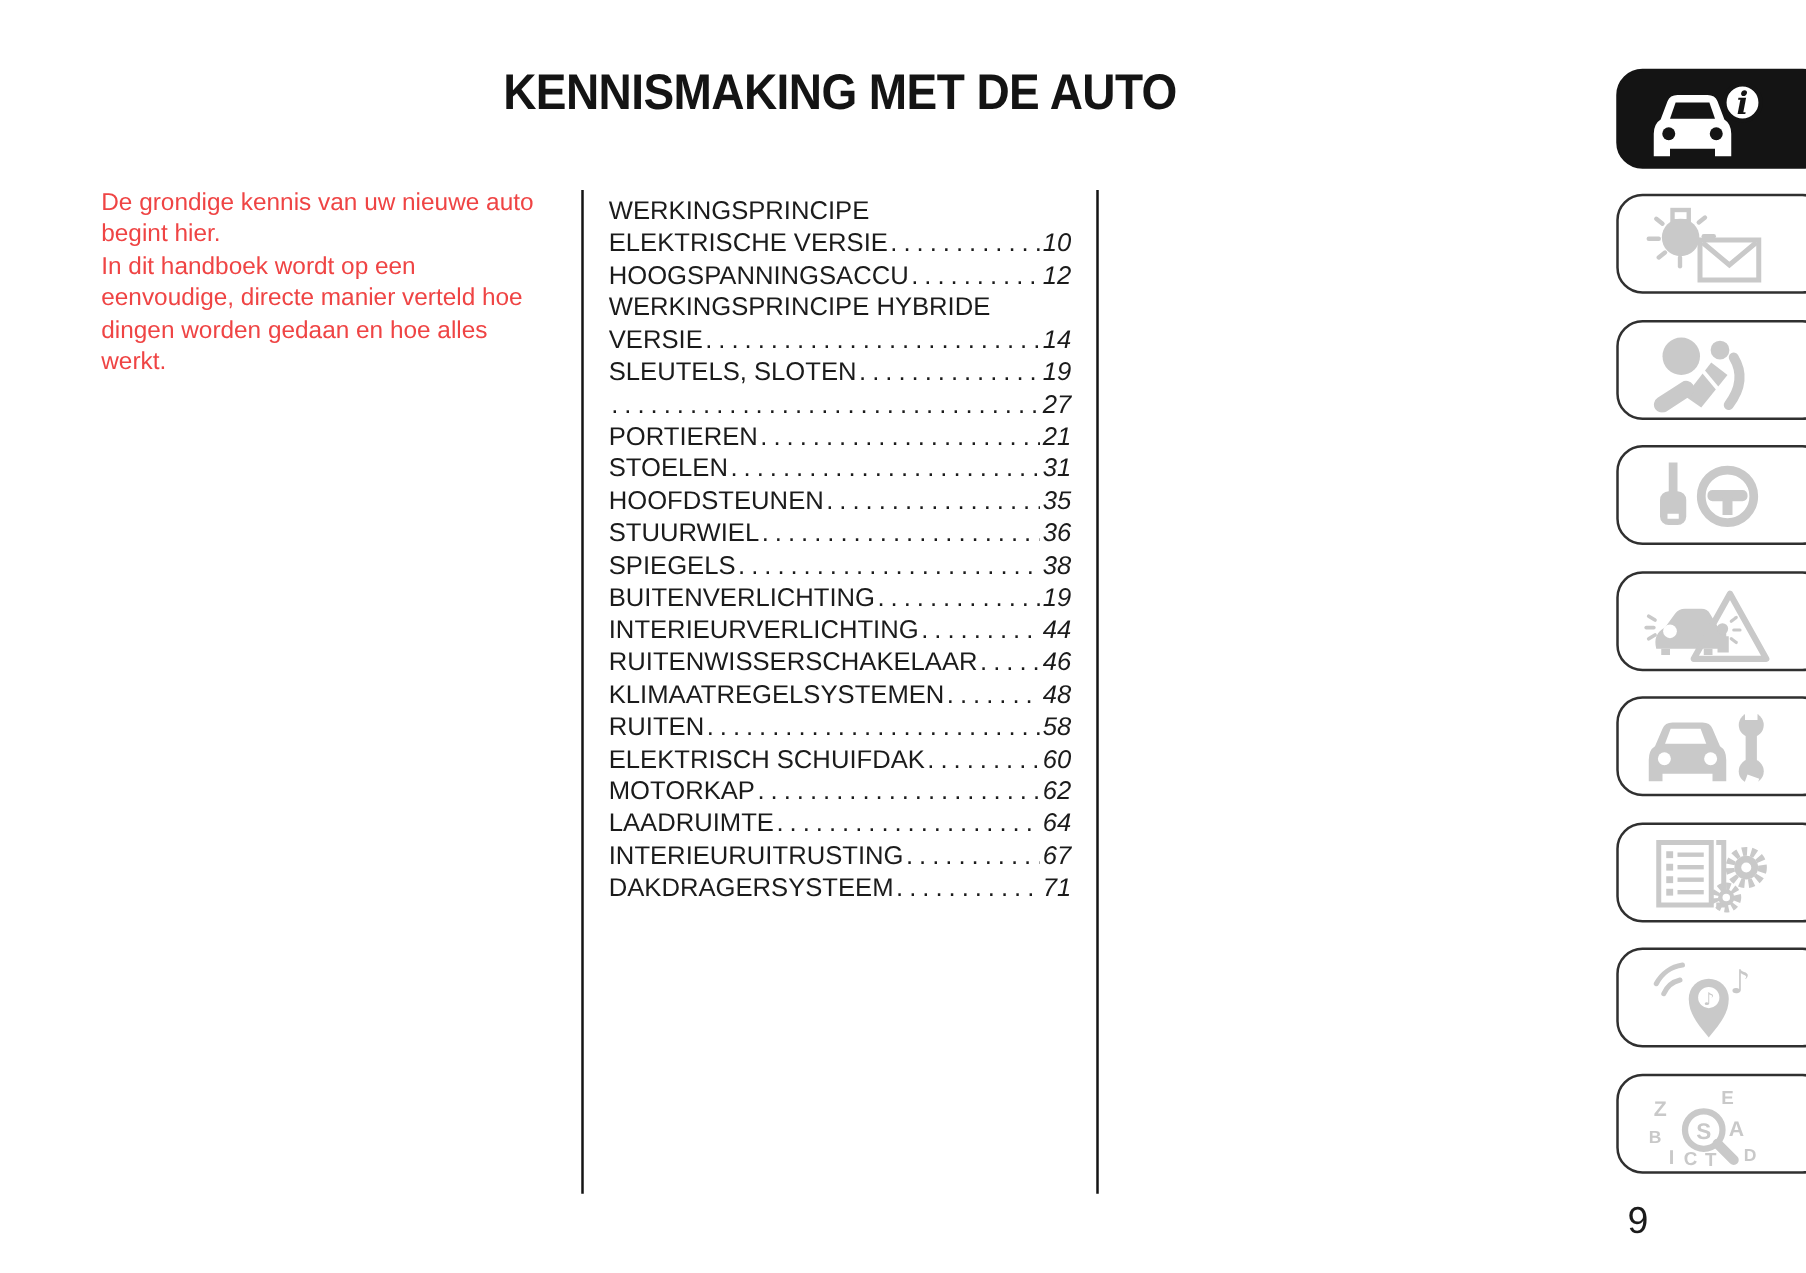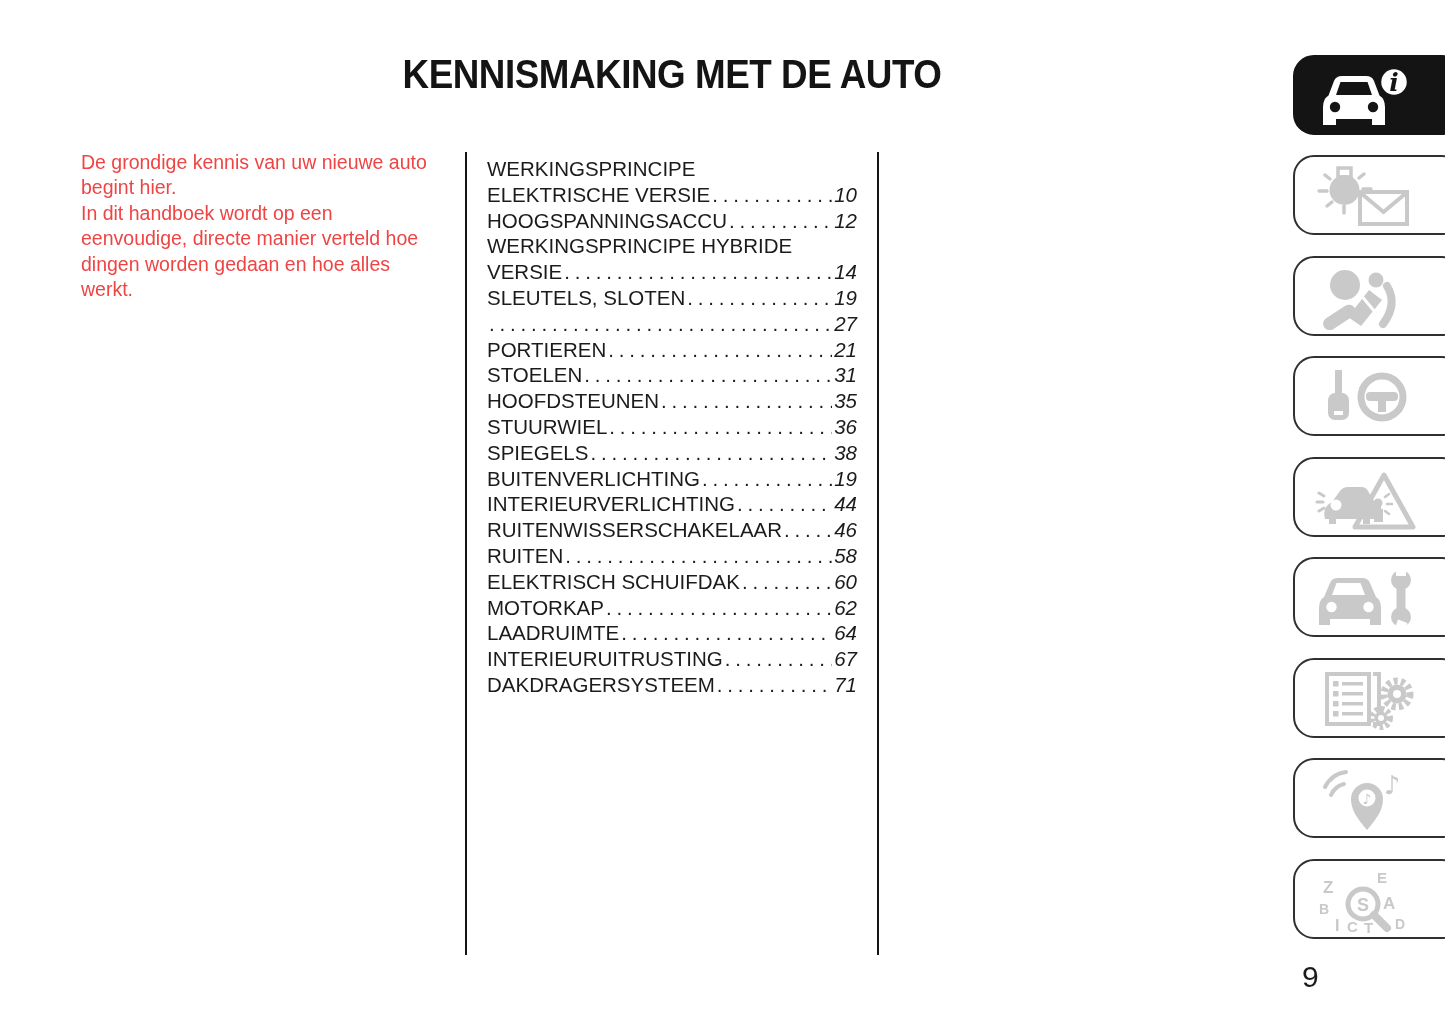--- a/index.html
+++ b/index.html
@@ -146,20 +146,25 @@
         <span class="toc-leader"></span>
         <span class="toc-page">44</span>
       </div>
 
       <div class="toc-row">
         <span class="toc-label">RUITENWISSERSCHAKELAAR</span>
         <span class="toc-leader"></span>
         <span class="toc-page">46</span>
       </div>
 
+      <div class="toc-row">
+        <span class="toc-label">KLIMAATREGELSYSTEMEN</span>
+        <span class="toc-leader"></span>
+        <span class="toc-page">48</span>
+      </div>
 
       <div class="toc-row">
         <span class="toc-label">RUITEN</span>
         <span class="toc-leader"></span>
         <span class="toc-page">58</span>
       </div>
 
       <div class="toc-row">
         <span class="toc-label">ELEKTRISCH SCHUIFDAK</span>
         <span class="toc-leader"></span>

